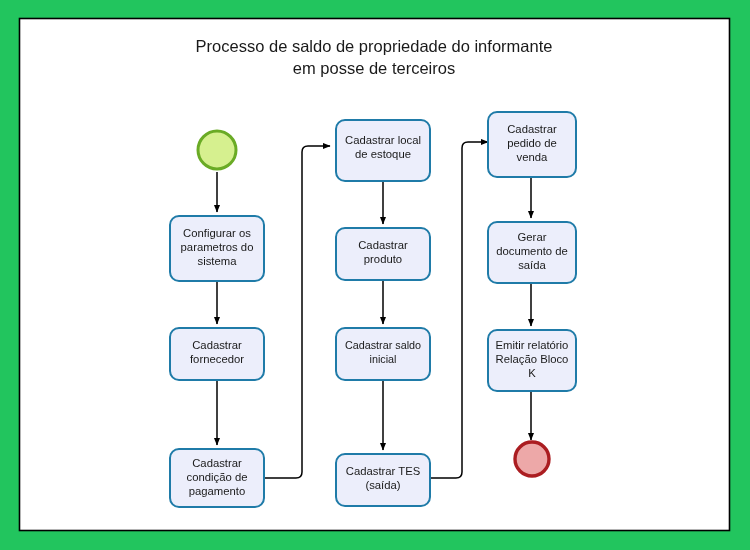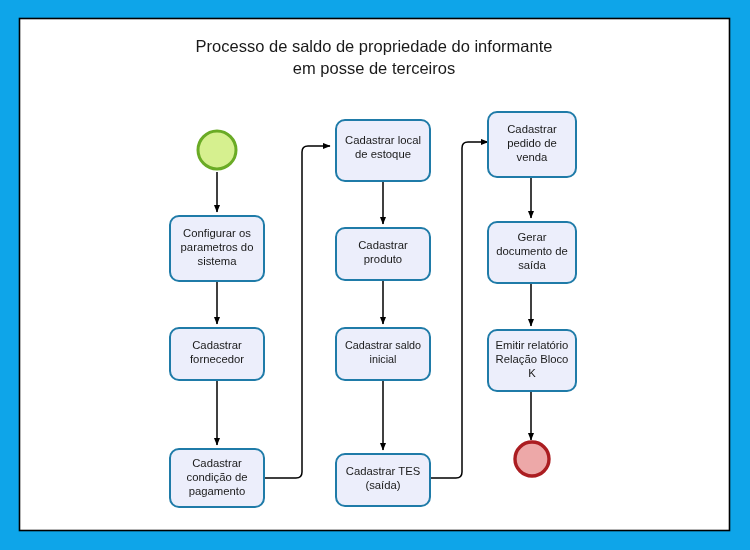--- a/index.html
+++ b/index.html
@@ -10,21 +10,21 @@
   body {
     width: 750px;
     height: 550px;
     font-family: "Liberation Sans", sans-serif;
     overflow: hidden;
   }
   #diagram-root {
     position: relative;
     width: 750px;
     height: 550px;
-    background: #0ea5e9;
+    background: #22c55e;
   }
   svg#flow {
     display: block;
     width: 750px;
     height: 550px;
   }
   .frame-rect {
     fill: #ffffff;
     stroke: #000000;
     stroke-width: 1.6;

